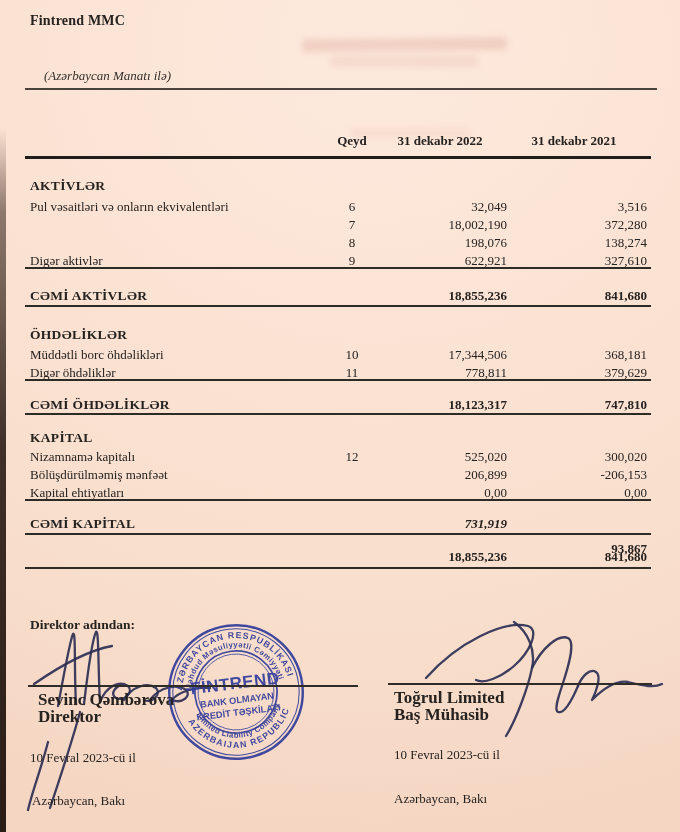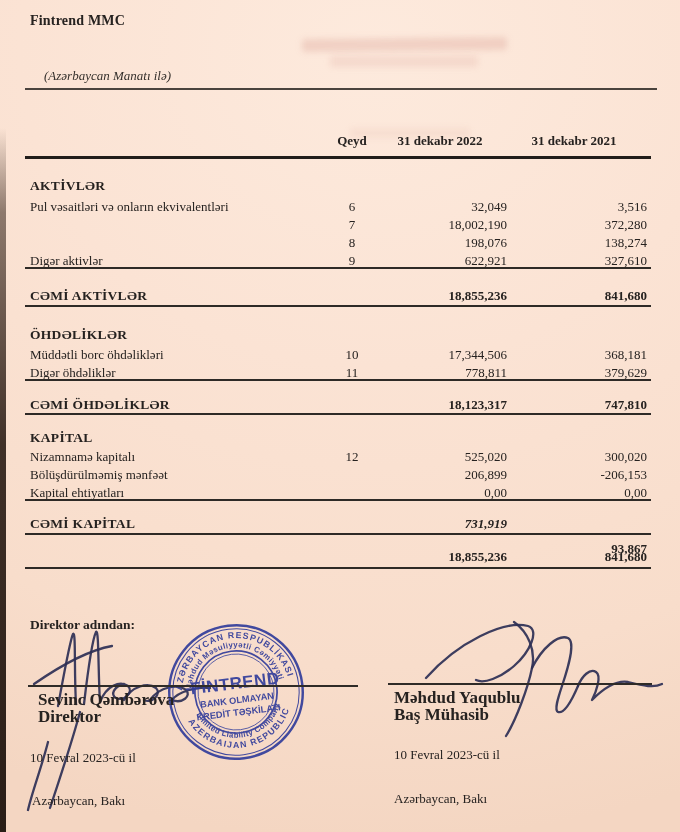--- a/index.html
+++ b/index.html
@@ -193,21 +193,21 @@
   <div class="abs name" style="left:38px;top:707px;">Direktor</div>
 
   <svg class="abs" style="left:418px;top:608px;" width="252" height="135" viewBox="0 0 252 135">
     <path class="sig-ink" d="M8,70 C40,34 86,12 110,18 C122,22 112,44 96,58 C82,70 66,76 58,72"></path>
     <path class="sig-ink" d="M96,14 C110,24 118,42 114,60 C110,80 98,112 88,128"></path>
     <path class="sig-ink" d="M114,60 C124,40 140,26 150,30 C158,34 150,60 144,78 C140,90 136,102 140,104 C146,106 154,92 160,78"></path>
     <path class="sig-ink" d="M160,78 C164,68 172,60 178,64 C184,68 178,84 174,92 C186,80 198,72 210,74 C226,78 236,80 244,76"></path>
   </svg>
 
   <div class="abs sigline" style="left:388px;top:683px;width:264px;"></div>
-  <div class="abs name" style="left:394px;top:688px;">Məhdud Yaqublu</div>
+  <div class="abs name" style="left:394px;top:688px;">Toğrul Limited</div>
   <div class="abs name" style="left:394px;top:705px;">Baş Mühasib</div>
 
   <div class="abs date" style="left:30px;top:750px;">10 Fevral 2023-cü il</div>
   <div class="abs date" style="left:394px;top:747px;">10 Fevral 2023-cü il</div>
   <div class="abs loc" style="left:32px;top:793px;">Azərbaycan, Bakı</div>
   <div class="abs loc" style="left:394px;top:791px;">Azərbaycan, Bakı</div>
 
   <div class="abs left-edge"></div>
 </div>
 

